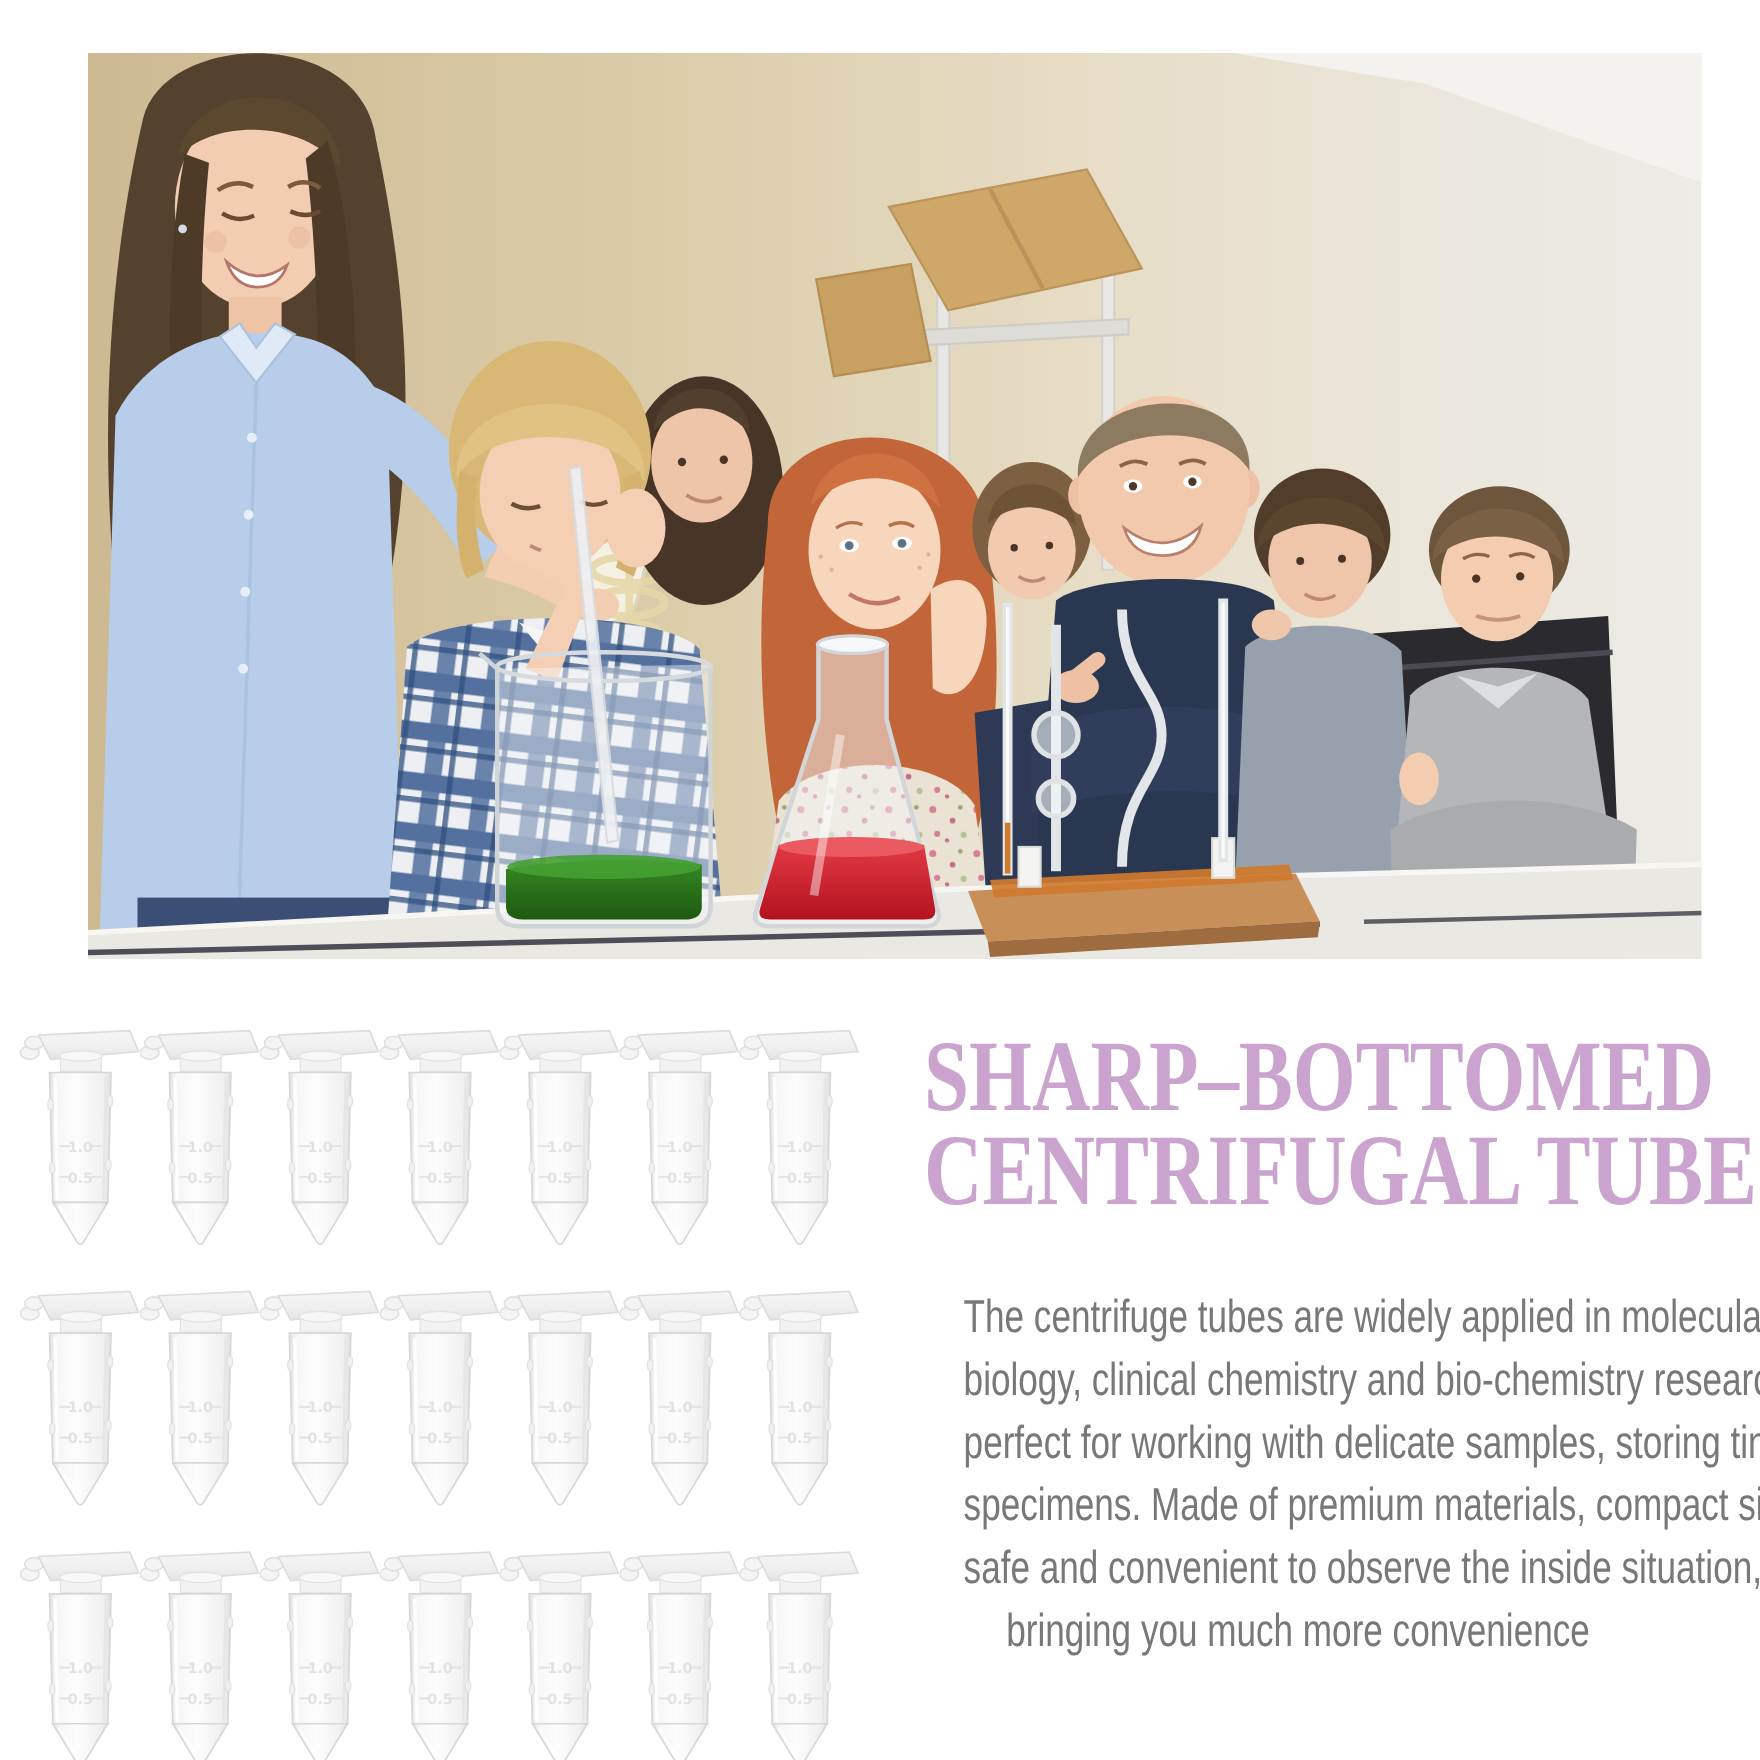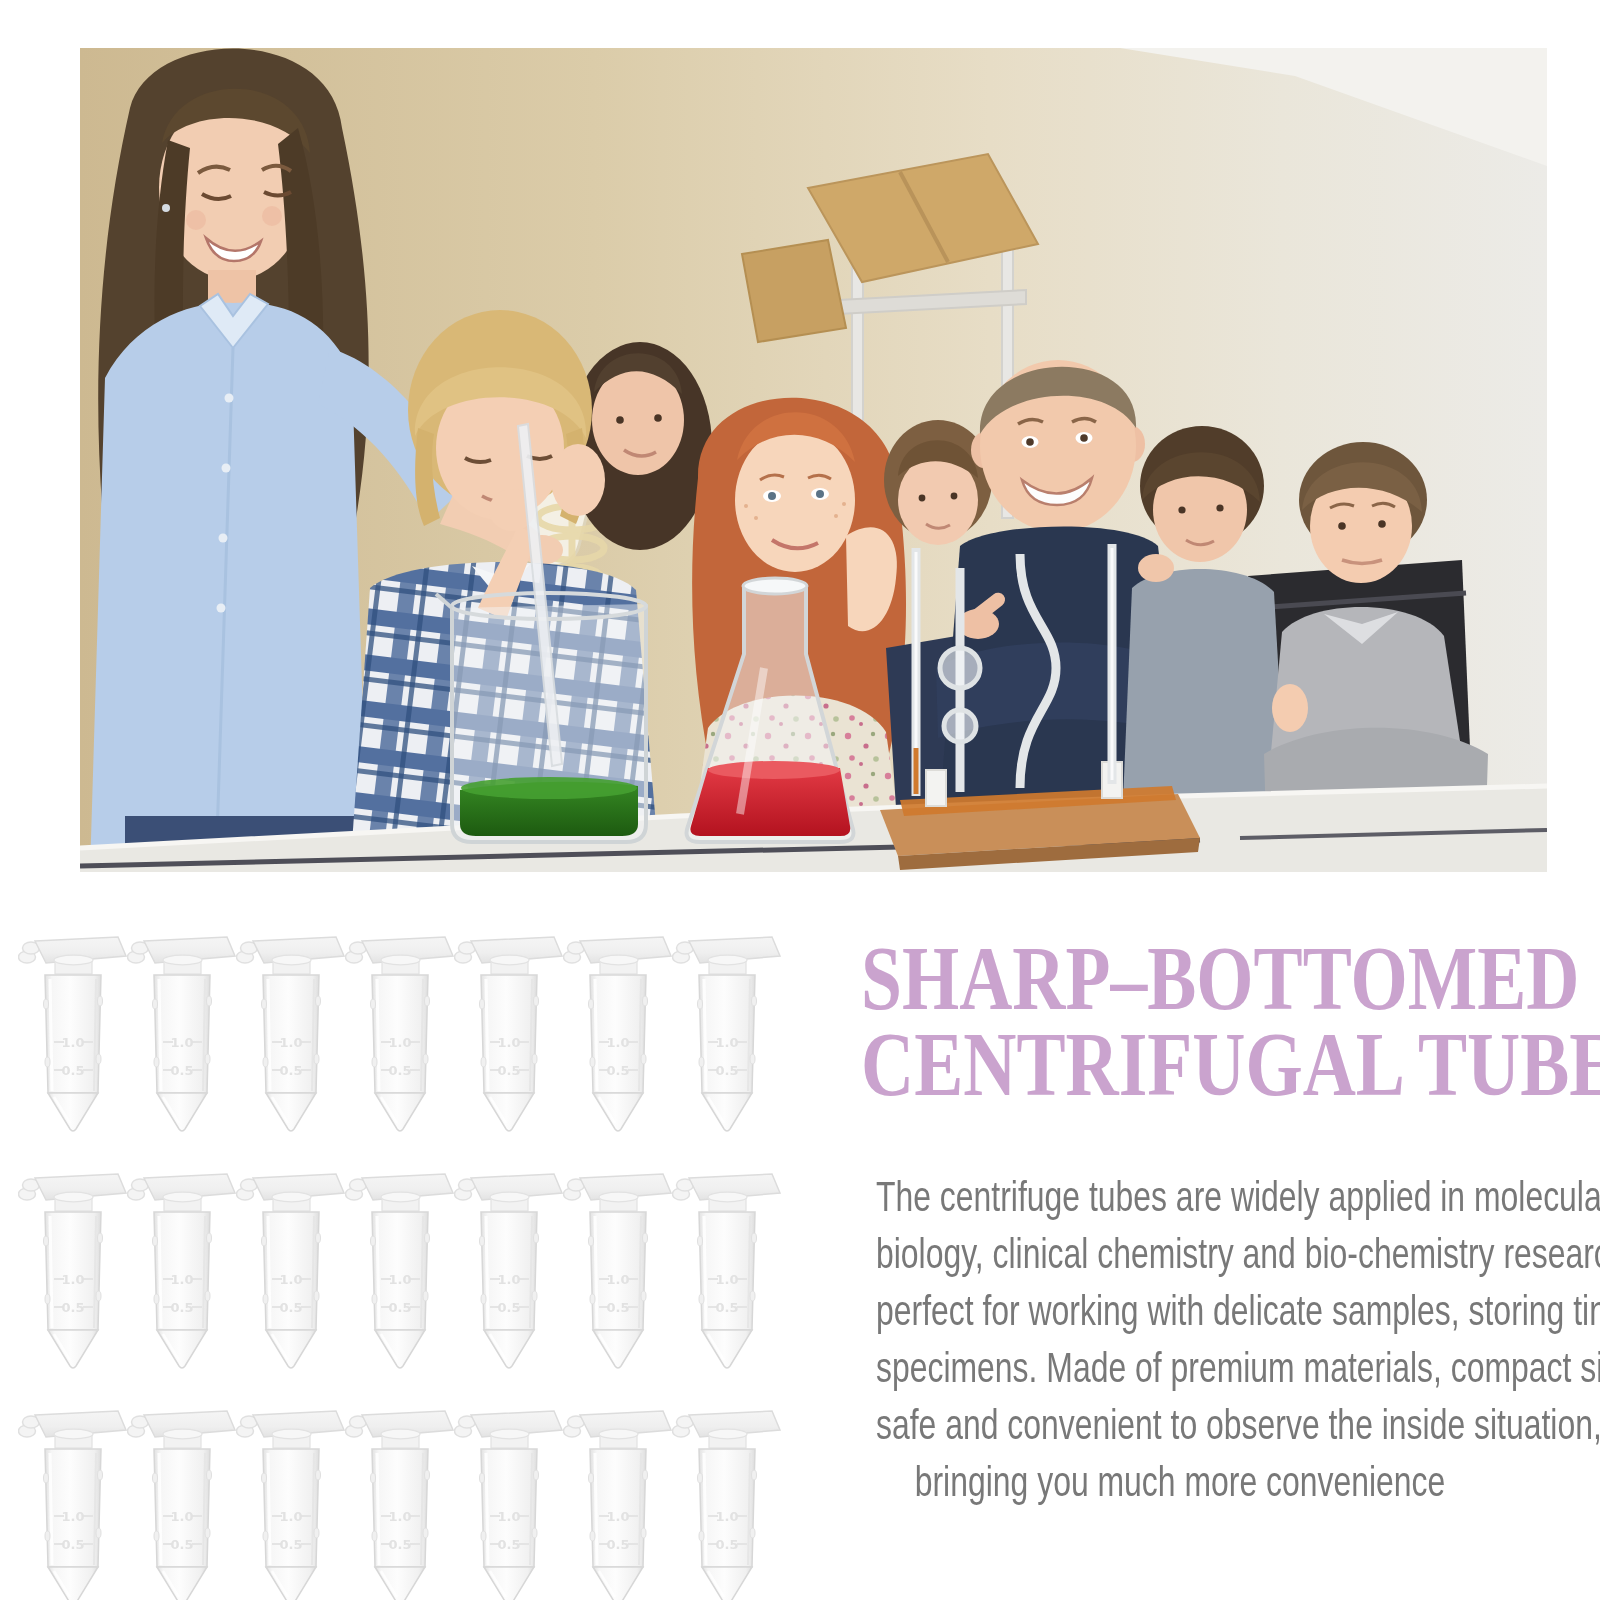--- a/index.html
+++ b/index.html
@@ -10,21 +10,21 @@
   .hero-photo{
     position:absolute;left:80px;top:48px;width:1467px;height:824px;overflow:hidden;
   }
   .hero-photo svg{display:block;width:100%;height:100%;}
   .tubes-grid{
     position:absolute;left:18px;top:929px;width:766px;
     display:grid;grid-template-columns:repeat(7,109px);row-gap:22px;
   }
   .tube-cell{width:109px;height:215px;}
   .info-panel{
-    position:absolute;left:781px;top:935px;width:800px;text-align:left;
+    position:absolute;left:760px;top:935px;width:800px;text-align:left;
   }
   .title-line{
     font-family:"Liberation Serif", serif;font-weight:bold;
     font-size:92px;line-height:86px;white-space:nowrap;
     transform:scaleX(0.80);transform-origin:50% 50%;
     letter-spacing:0px;
   }
   .product-description{
     position:absolute;left:780px;top:1168px;width:800px;text-align:center;
   }

